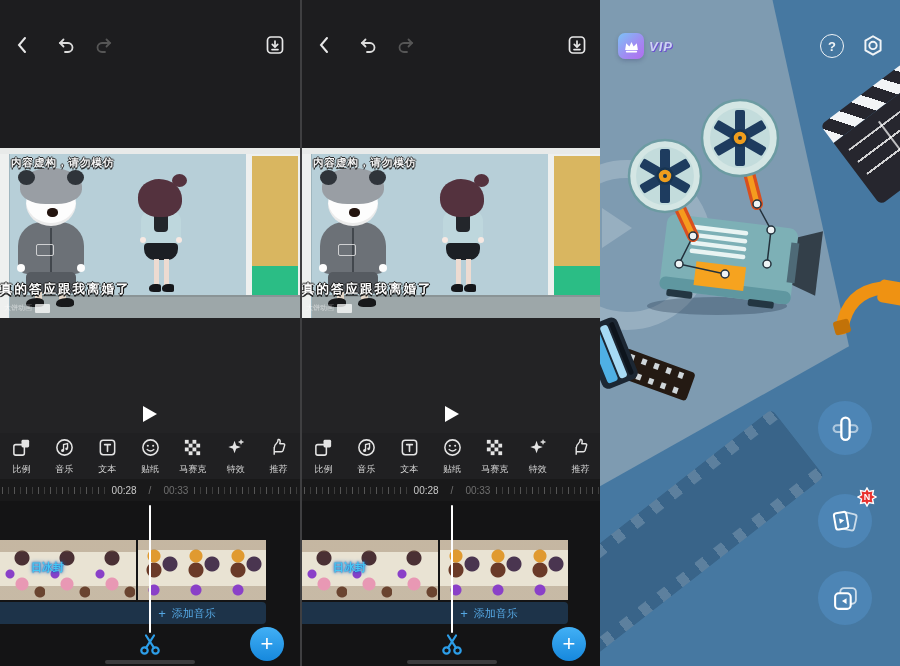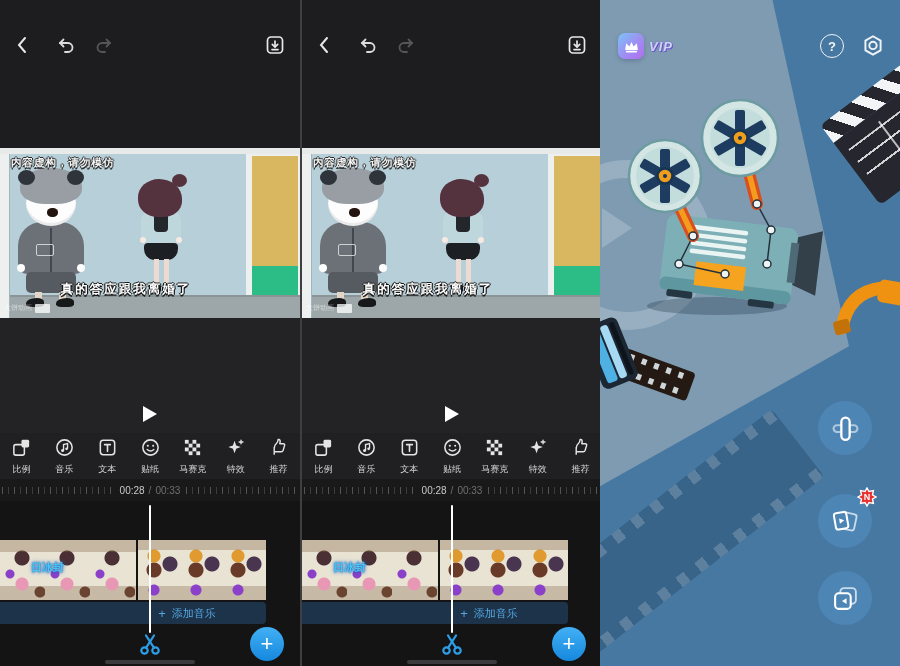--- a/index.html
+++ b/index.html
@@ -17,21 +17,21 @@
 
   .preview{position:absolute;left:0;top:148px;width:300px;height:170px;background:#b7cfd8;overflow:hidden;}
   .p-topstrip{position:absolute;left:0;top:0;width:300px;height:6px;background:#e8eae9;}
   .p-floor{position:absolute;left:0;bottom:0;width:300px;height:23px;background:#9da7a9;border-top:2px solid #8a9496;}
   .p-frame-left{position:absolute;left:0;top:0;width:10px;height:170px;background:#eef0ef;border-right:1px solid #9fb6bf;}
   .p-frame-right{position:absolute;left:246px;top:4px;width:54px;height:152px;background:#eef0ef;}
   .p-door-yellow{position:absolute;left:252px;top:8px;width:46px;height:110px;background:#d9b660;}
   .p-door-green{position:absolute;left:252px;top:118px;width:46px;height:38px;background:#2bbd85;}
   .disclaimer{position:absolute;left:11px;top:8px;font-size:10.5px;font-weight:700;color:#f6f6f6;letter-spacing:1px;
     text-shadow:-1px 0 0 #2a2a2a,1px 0 0 #2a2a2a,0 -1px 0 #2a2a2a,0 1.5px 0 #2a2a2a;}
-  .subtitle{position:absolute;left:0;top:133px;width:252px;text-align:center;font-size:12.5px;font-weight:700;color:#fff;letter-spacing:2px;
+  .subtitle{position:absolute;left:0;top:133px;width:252px;text-align:left;font-size:12.5px;font-weight:700;color:#fff;letter-spacing:2px;
     text-shadow:-1.2px 0 0 #1a1a1a,1.2px 0 0 #1a1a1a,0 -1.2px 0 #1a1a1a,0 1.6px 0 #1a1a1a;}
   .watermark{position:absolute;left:4px;bottom:5px;display:flex;align-items:center;gap:3px;}
   .watermark .wm-tx{font-size:7px;color:rgba(255,255,255,.55);}
   .watermark .wm-box{width:15px;height:9px;background:rgba(255,255,255,.75);border-radius:1px;}
 
   
   .man{position:absolute;left:18px;top:20px;width:66px;height:140px;}
   .man .hair{position:absolute;left:2px;top:0;width:62px;height:36px;background:#999ea4;border-radius:55% 55% 45% 45%;}
   .man .hair::before,.man .hair::after{content:"";position:absolute;top:2px;width:17px;height:15px;background:#2f343a;border-radius:50%;}
   .man .hair::before{left:-2px;} .man .hair::after{right:-2px;}
@@ -70,21 +70,21 @@
   .midgap{position:absolute;left:0;top:318px;width:300px;height:115px;background:#232325;}
   .play-btn{position:absolute;left:143px;bottom:9px;width:20px;height:20px;background:none;border:none;padding:0;cursor:pointer;}
   .play-btn .tri{display:block;width:0;height:0;border-left:14px solid #fff;border-top:8px solid transparent;border-bottom:8px solid transparent;}
 
   .toolbar{position:absolute;left:0;top:433px;width:300px;height:46px;background:#202022;display:flex;align-items:center;}
   .tool{flex:1;display:flex;flex-direction:column;align-items:center;gap:1px;cursor:pointer;}
   .tool .t-label{font-size:9px;color:#d6d6d6;white-space:nowrap;}
 
   .ruler{position:absolute;left:0;top:479px;width:300px;height:22px;background:#19191a;display:flex;align-items:center;gap:6px;padding:0 2px;}
   .ticks{flex:1;height:7px;background:repeating-linear-gradient(90deg,#555 0 1px,transparent 1px 6px,#3c3c3c 6px 7px,transparent 7px 12px);}
-  .time{font-size:10px;white-space:nowrap;display:flex;gap:4px;align-items:center;}
+  .time{font-size:10px;white-space:nowrap;display:flex;gap:12px;align-items:center;}
   .time .cur{color:#c9c9c9;font-style:normal;} .time .sep,.time .tot{color:#6f6f6f;font-style:normal;text-decoration:none;}
 
   .film-area{position:absolute;left:0;top:501px;width:300px;height:165px;background:#141415;}
   .strip{position:absolute;left:0;top:39px;height:60px;display:flex;gap:2px;}
   .clip{height:60px;position:relative;overflow:hidden;background-color:#e9e3d3;}
   .clip1{width:136px;background-image:
     linear-gradient(rgba(130,100,70,.35) 0 12px,transparent 12px),
     radial-gradient(circle at 22px 18px,#4a3034 0 7px,transparent 8px),
     radial-gradient(circle at 22px 44px,#e898b4 0 6px,transparent 7px),
     radial-gradient(circle at 40px 52px,#6a4430 0 5px,transparent 6px),

